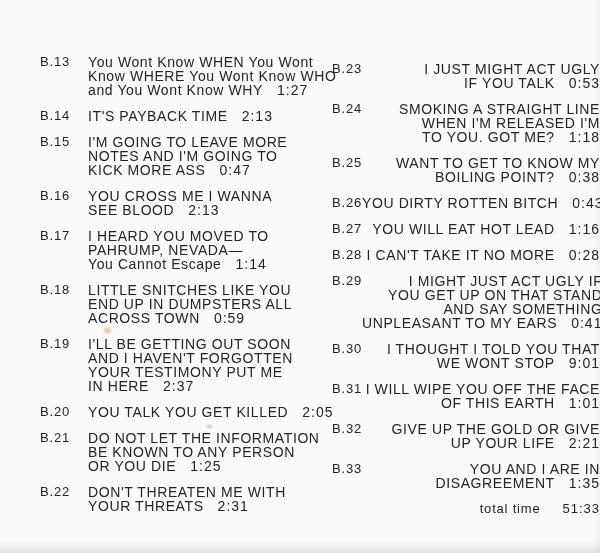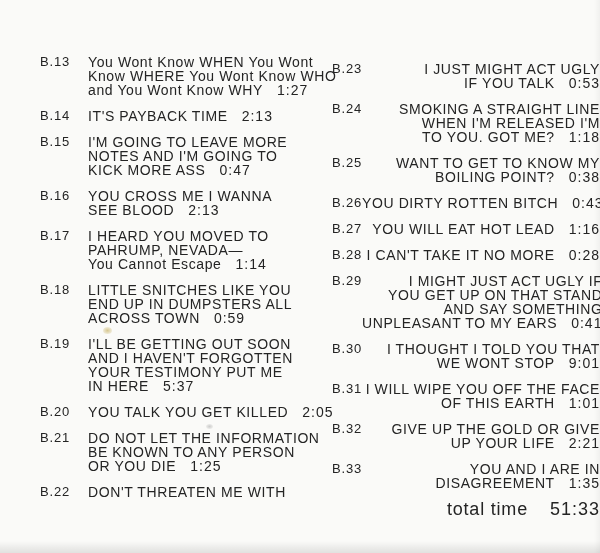--- a/index.html
+++ b/index.html
@@ -52,21 +52,21 @@
   .line {
     font-size: 14px;
     line-height: 14px;
     letter-spacing: 0.6px;
     white-space: nowrap;
   }
   .time { margin-left: 14px; letter-spacing: 1px; }
   .total-row {
     margin-top: 0;
     padding-left: 69px;
-    font-size: 18px;
+    font-size: 13px;
     line-height: 14px;
     letter-spacing: 0.8px;
   }
   .total-value { margin-left: 22px; letter-spacing: 1px; }
   
   .smudge-1 {
     position: absolute;
     left: 103px; top: 327px;
     width: 9px; height: 7px;
     border-radius: 50%;
@@ -136,21 +136,21 @@
             <div class="line"><span>ACROSS TOWN</span><span class="time">0:59</span></div>
           </div>
   </div>
 
   <div class="track">
     <div class="num">B.19</div>
     <div class="body">
             <div class="line"><span>I'LL BE GETTING OUT SOON</span></div>
             <div class="line"><span>AND I HAVEN'T FORGOTTEN</span></div>
             <div class="line"><span>YOUR TESTIMONY PUT ME</span></div>
-            <div class="line"><span>IN HERE</span><span class="time">5:37</span></div>
+            <div class="line"><span>IN HERE</span><span class="time">2:37</span></div>
           </div>
   </div>
 
   <div class="track">
     <div class="num">B.20</div>
     <div class="body">
             <div class="line"><span>YOU TALK YOU GET KILLED</span><span class="time">2:05</span></div>
           </div>
   </div>
 
@@ -160,20 +160,21 @@
             <div class="line"><span>DO NOT LET THE INFORMATION</span></div>
             <div class="line"><span>BE KNOWN TO ANY PERSON</span></div>
             <div class="line"><span>OR YOU DIE</span><span class="time">1:25</span></div>
           </div>
   </div>
 
   <div class="track">
     <div class="num">B.22</div>
     <div class="body">
             <div class="line"><span>DON'T THREATEN ME WITH</span></div>
+            <div class="line"><span>YOUR THREATS</span><span class="time">2:31</span></div>
           </div>
   </div>
 </div>
     <div class="col right">
 
   <div class="track">
     <div class="num">B.23</div>
     <div class="body">
             <div class="line"><span>I JUST MIGHT ACT UGLY</span></div>
             <div class="line"><span>IF YOU TALK</span><span class="time">0:53</span></div>

